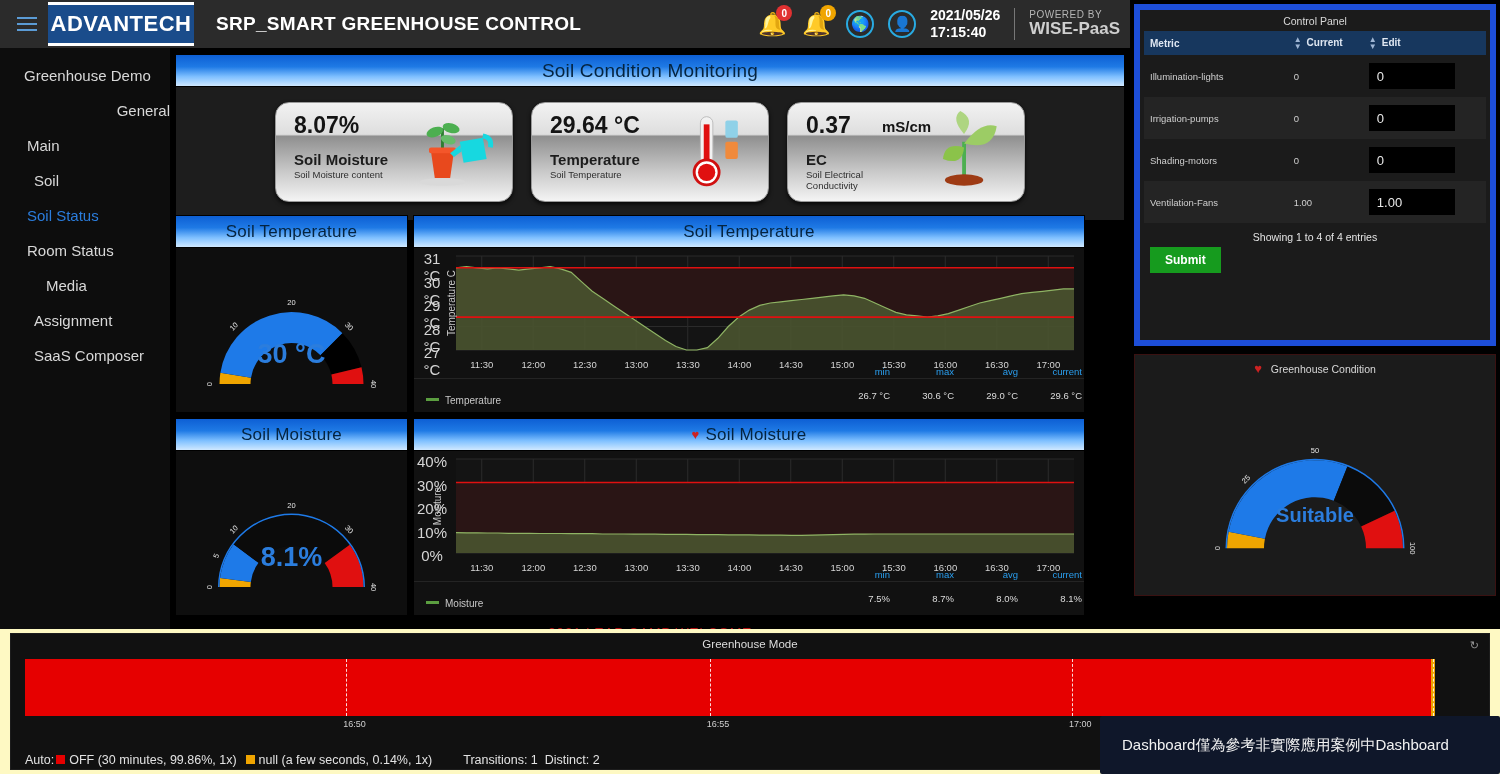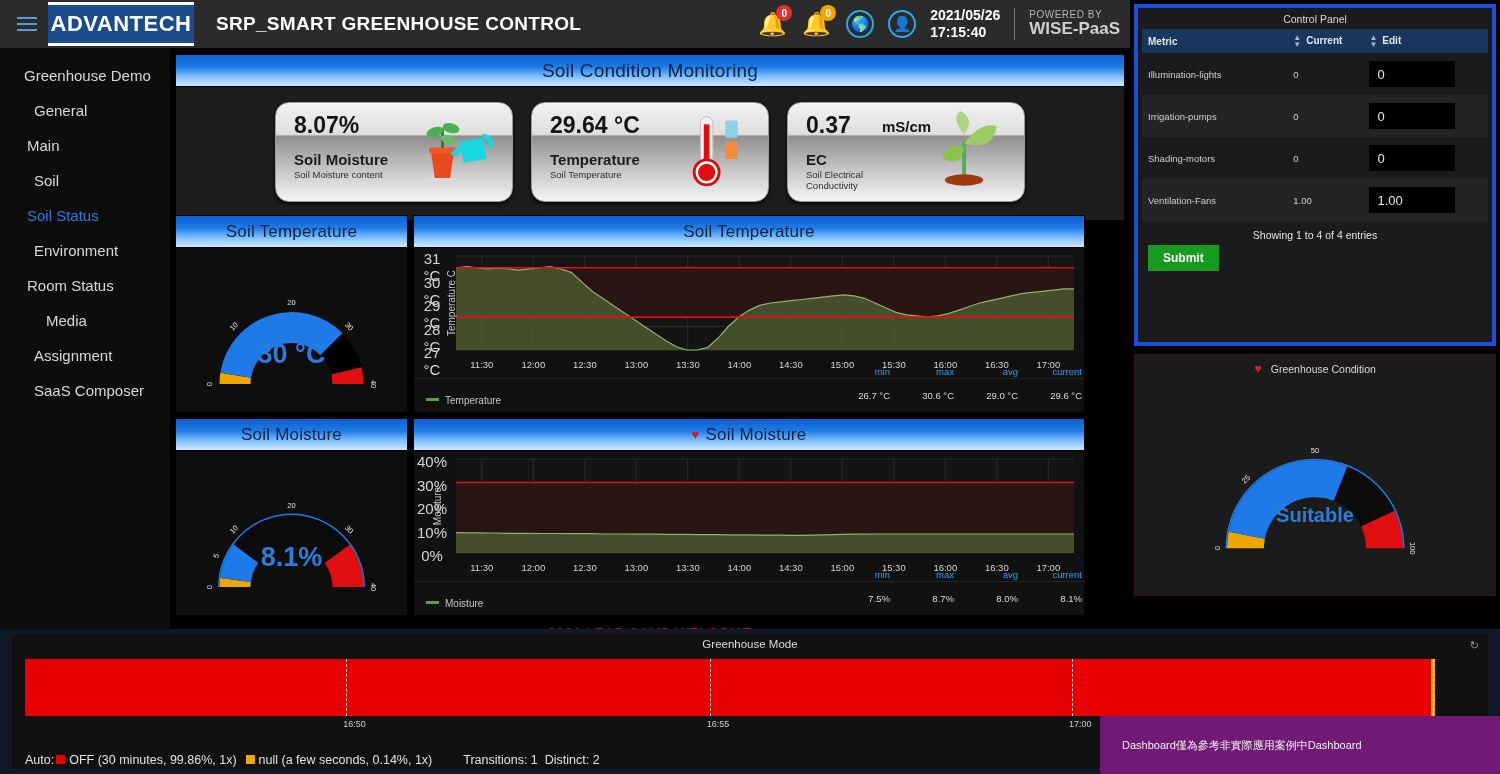--- a/index.html
+++ b/index.html
@@ -92,54 +92,54 @@
   .legend-row { position:absolute; left:0; right:0; bottom:0; height:34px; border-top:1px solid #242424;}
   .legend-dash { display:inline-block; width:13px;height:3px;background:#5b9e40; vertical-align:middle; margin-right:6px;}
   .legend-name { color:#c8c8c8; font-size:10px; }
   .stat-hdr { color:#2a9ff0; font-size:9.5px; position:absolute; text-align:right;}
   .stat-val { color:#dcdcdc; font-size:9.5px; position:absolute; text-align:right;}
 
   .welcome { text-align:center; color:#b31313; font-size:14px; letter-spacing:.6px; padding-top:9px;}
 
   
   .rightcol { position:absolute; left:1130px; top:0; width:370px; height:629px; background:#000; padding:4px;}
-  .cp { background:#1b1b1b; border:4px solid #1d4ed8; padding:2px 4px 6px 4px; height:342px;}
+  .cp { background:#1b1b1b; border:6px solid #1d4ed8; padding:2px 4px 6px 4px; height:342px;}
   .cp-title { text-align:center; color:#d8d8d8; font-size:10.5px; padding:3px 0 4px 0;}
   table.cp-tbl { width:100%; border-collapse:collapse;}
   table.cp-tbl th {
     background:#17375e; color:#dfe7f2; font-size:10px; text-align:left; padding:5px 6px; font-weight:bold;
   }
   table.cp-tbl td { color:#cfcfcf; font-size:9.5px; padding:8px 6px; }
   table.cp-tbl tr.odd td { background:#1b1b1b; }
   table.cp-tbl tr.even td { background:#242424; }
   .sortico { display:inline-block; color:#9fb6d4; font-size:8px; line-height:.9; margin-right:5px; vertical-align:middle;}
   .cp-input { background:#000; border:1px solid #000; color:#e8e8e8; font-size:13px;
               width:86px; height:26px; padding:0 7px; font-family:"Liberation Sans",sans-serif;}
   .cp-showing { text-align:center; color:#e4e4e4; font-size:10.5px; padding:8px 0 4px 0;}
   .submit-btn { background:#169b1e; color:#fff; border:none; font-size:12px; font-weight:bold;
                 padding:6px 15px; margin-left:6px; cursor:pointer; font-family:"Liberation Sans",sans-serif;}
 
   .gh { background:#1b1b1b; border:1px solid #3a1111; height:242px; margin-top:8px; position:relative;}
   .gh-title { text-align:center; color:#d8d8d8; font-size:10.5px; padding:6px 0 0 0;}
 
   
-  .bottom { position:absolute; left:0; top:629px; width:1500px; height:145px; background:#0f172a; padding:4px 10px;}
+  .bottom { position:absolute; left:0; top:629px; width:1500px; height:145px; background:#fef9c3; padding:4px 10px;}
   .bpanel { background:#111; border:1px solid #1d1d1d; height:137px; position:relative;}
   .bpanel-title { text-align:center; color:#ddd; font-size:11.5px; padding-top:4px;}
   .modelbl { position:absolute; left:14px; color:#111; font-size:23px; font-family:"Liberation Sans",sans-serif; line-height:1;}
   .redbar { position:absolute; left:14px; top:25px; height:57px; background:#e60000;}
   .vdash { position:absolute; top:25px; height:57px; border-left:1px dashed #ffffff; opacity:.85;}
   .btick { position:absolute; color:#cfcfcf; font-size:9px; transform:translateX(-50%);margin-left:8px;}
   .blegend { position:absolute; left:14px; bottom:2px; color:#e2e2e2; font-size:12.5px; white-space:nowrap;}
   .sq { display:inline-block; width:9px;height:9px; vertical-align:middle; margin:0 4px 2px 2px;}
   .bot-refresh { position:absolute; right:10px; top:5px; color:#9a9a9a; font-size:11px;}
 
   .tooltip {
-    position:absolute; left:1100px; top:716px; width:400px; height:58px; background:#701a75;
-    color:#f2f2f2; font-size:11px; display:flex; align-items:center; padding-left:22px;
+    position:absolute; left:1100px; top:716px; width:400px; height:58px; background:#0f172a;
+    color:#f2f2f2; font-size:15px; display:flex; align-items:center; padding-left:22px;
     border-radius:2px;
   }
 </style>
 </head>
 <body>
 
 <div id="root">
 
   <div class="topbar">
     <div class="hamburger">
@@ -170,25 +170,24 @@
       <div class="vdiv"></div>
       <div class="powered">
         <span>POWERED BY</span>
         <b>WISE-PaaS</b>
       </div>
     </div>
   </div>
 
   <div class="sidebar" id="sidebar">
       <div class="nav-item">Greenhouse Demo</div>
-      <div class="nav-item" style="padding-left: 34px;">General</div>
+      <div class="nav-item" style="padding-left: 34px; text-align: right;">General</div>
       <div class="nav-item lvl2">Main</div>
       <div class="nav-item" style="padding-left: 34px;">Soil</div>
       <div class="nav-item lvl2 active">Soil Status</div>
-      <div class="nav-item" style="padding-left: 34px;">Environment</div>
       <div class="nav-item lvl2">Room Status</div>
       <div class="nav-item" style="padding-left: 46px;">Media</div>
       <div class="nav-item" style="padding-left: 34px;">Assignment</div>
       <div class="nav-item" style="padding-left: 34px;">SaaS Composer</div>
     </div>
 
   <div class="dash">
 
     <div class="panel" style="height:156px;">
       <div class="panel-hdr">Soil Condition Monitoring</div>

